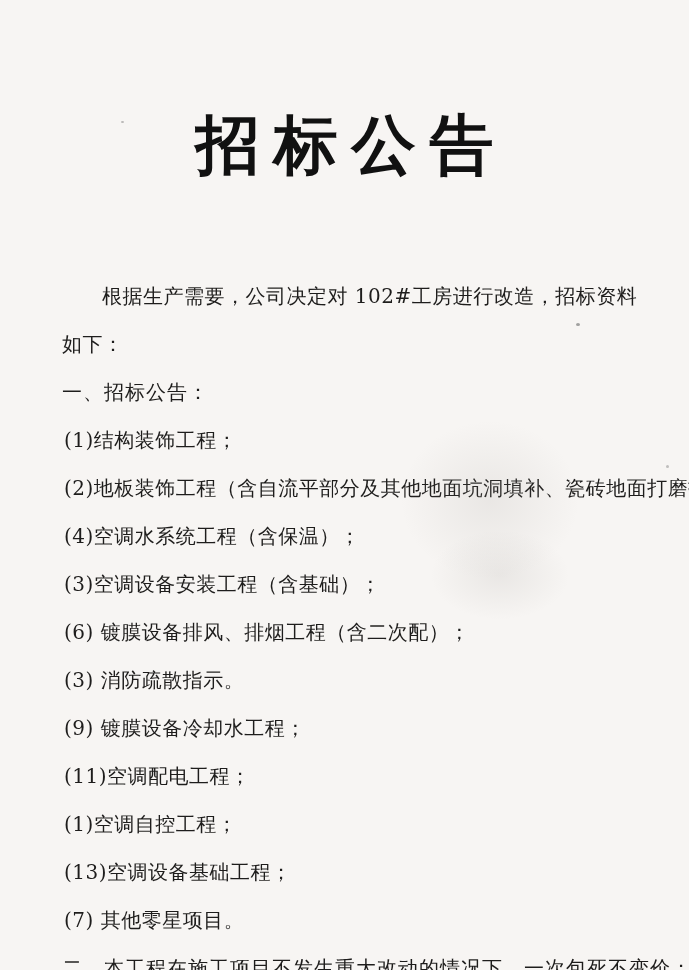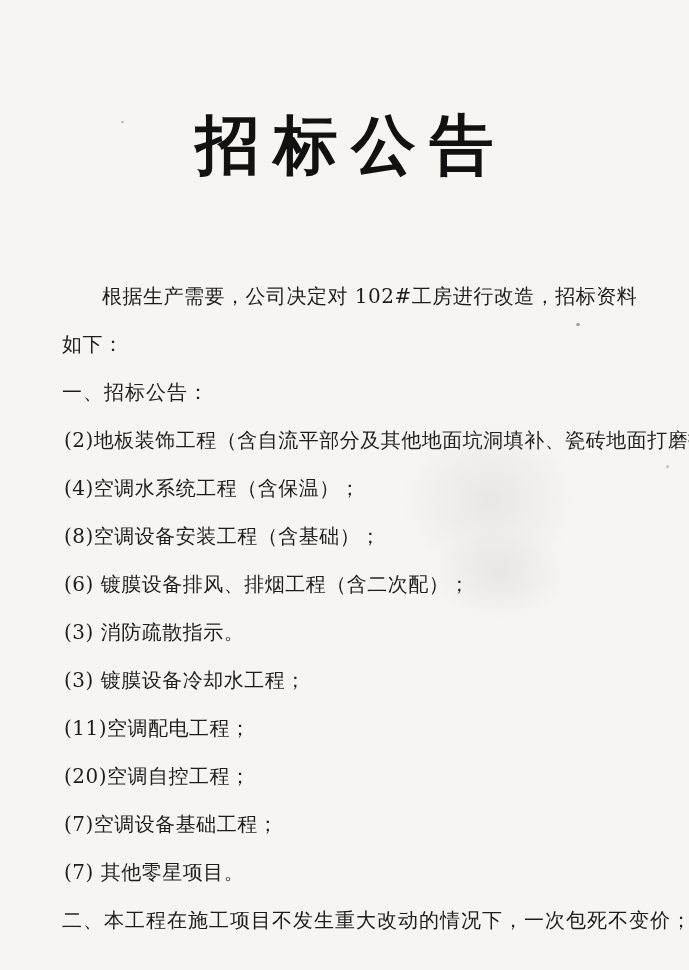--- a/index.html
+++ b/index.html
@@ -80,29 +80,30 @@
 
   <h1 class="doc-title">招标公告</h1>
 
   <div class="content">
 
     <div class="line intro">根据生产需要，公司决定对 102#工房进行改造，招标资料如下：</div>
 
     <div class="line heading">一、招标公告：</div>
 
     <div class="items">
+        <div class="line item">(1)结构装饰工程；</div>
         <div class="line item">(2)地板装饰工程（含自流平部分及其他地面坑洞填补、瓷砖地面打磨找平）；</div>
         <div class="line item">(4)空调水系统工程（含保温）；</div>
-        <div class="line item">(8)空调设备安装工程（含基础）；</div>
+        <div class="line item">(3)空调设备安装工程（含基础）；</div>
         <div class="line item">(6) 镀膜设备排风、排烟工程（含二次配）；</div>
         <div class="line item">(3) 消防疏散指示。</div>
-        <div class="line item">(3) 镀膜设备冷却水工程；</div>
+        <div class="line item">(9) 镀膜设备冷却水工程；</div>
         <div class="line item">(11)空调配电工程；</div>
-        <div class="line item">(20)空调自控工程；</div>
-        <div class="line item">(7)空调设备基础工程；</div>
+        <div class="line item">(1)空调自控工程；</div>
+        <div class="line item">(13)空调设备基础工程；</div>
         <div class="line item">(7) 其他零星项目。</div>
       </div>
 
     <div class="line heading">二、本工程在施工项目不发生重大改动的情况下，一次包死不变价；</div>
 
   </div>
 
   <div class="speck s1"></div>
   <div class="speck s2"></div>
   <div class="speck s3"></div>

